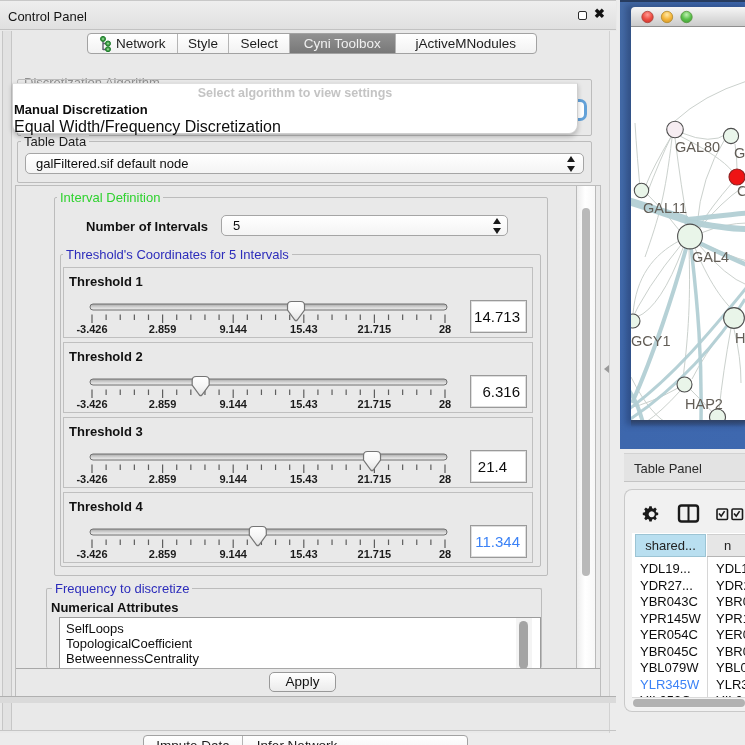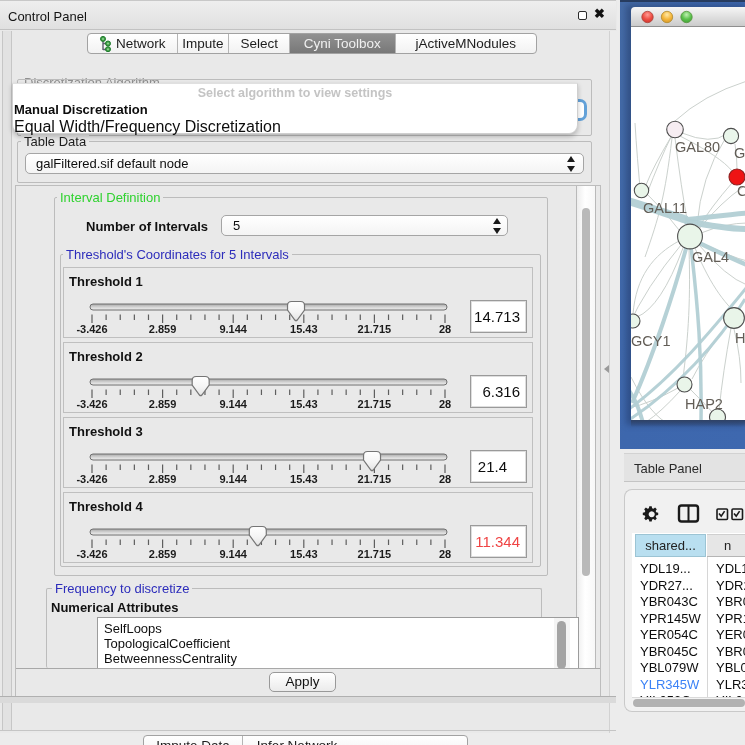--- a/index.html
+++ b/index.html
@@ -32,21 +32,21 @@
     <svg width="13" height="16" viewBox="0 0 13 16" style="margin-right:4px;">
       <path d="M4 3 V14 M4 7.5 H8.5 M4 13.5 H8.5" fill="none" stroke="#5d5d6e" stroke-width="1.4"></path>
       <circle cx="4" cy="2.9" r="2.5" fill="#43a047" stroke="#1f7a2e" stroke-width="1"></circle>
       <circle cx="9" cy="7.5" r="2.5" fill="#43a047" stroke="#1f7a2e" stroke-width="1"></circle>
       <circle cx="9" cy="13.2" r="2.5" fill="#43a047" stroke="#1f7a2e" stroke-width="1"></circle>
       <circle cx="4" cy="2.9" r="1" fill="#8fd694"></circle>
       <circle cx="9" cy="7.5" r="1" fill="#8fd694"></circle>
       <circle cx="9" cy="13.2" r="1" fill="#8fd694"></circle>
     </svg>
     Network</div>
-  <div style="width:52px;">Impute</div>
+  <div style="width:52px;">Style</div>
   <div style="width:61px;">Select</div>
   <div class="sel" style="width:106px;">Cyni Toolbox</div>
   <div style="width:141px;">jActiveMNodules</div>
 </div>
 
 <div class="abs" style="left:24px;top:75px;font-size:13px;color:#8f8f8f;">Discretization Algorithm</div>
 <div class="abs" style="left:17px;top:79px;width:575px;height:57px;border:1px solid #bcbcbc;border-radius:2px;"></div>
 
 <div class="abs" style="left:556px;top:99px;width:31px;height:22px;border:3px solid #63a1d8;border-radius:7px;background:#fff;"></div>
 
@@ -278,28 +278,28 @@
         <line x1="366.88" y1="22.5" x2="366.88" y2="28" stroke="#5e5e5e" stroke-width="1.2"></line>
         <line x1="381" y1="22.5" x2="381" y2="31" stroke="#5e5e5e" stroke-width="1.2"></line>
         <path d="M 185.29 18 L 185.29 13.5 Q 185.29 9.5 189.29 9.5 L 198.29 9.5 Q 202.29 9.5 202.29 13.5 L 202.29 18 L 194.98999999999998 28 Q 193.79 29.3 192.59 28 Z" fill="url(#th3)" stroke="#757575" stroke-width="1.2"></path>
       </svg>
       <div style="position:absolute;left:-7px;top:55px;width:70px;text-align:center;font-size:11px;font-weight:bold;color:#1b1b1b;">-3.426</div>
       <div style="position:absolute;left:63.599999999999994px;top:55px;width:70px;text-align:center;font-size:11px;font-weight:bold;color:#1b1b1b;">2.859</div>
       <div style="position:absolute;left:134.2px;top:55px;width:70px;text-align:center;font-size:11px;font-weight:bold;color:#1b1b1b;">9.144</div>
       <div style="position:absolute;left:204.79999999999995px;top:55px;width:70px;text-align:center;font-size:11px;font-weight:bold;color:#1b1b1b;">15.43</div>
       <div style="position:absolute;left:275.4px;top:55px;width:70px;text-align:center;font-size:11px;font-weight:bold;color:#1b1b1b;">21.715</div>
       <div style="position:absolute;left:346px;top:55px;width:70px;text-align:center;font-size:11px;font-weight:bold;color:#1b1b1b;">28</div>
-      <div style="position:absolute;left:406px;top:32px;width:57px;height:33px;background:#fff;border:1px solid #9a9a9a;box-shadow:inset 0 0 0 1px #dedede;font-size:15px;color:#ef4444;text-align:right;line-height:31px;padding-right:6px;">11.344</div>
+      <div style="position:absolute;left:406px;top:32px;width:57px;height:33px;background:#fff;border:1px solid #9a9a9a;box-shadow:inset 0 0 0 1px #dedede;font-size:15px;color:#3b82f6;text-align:right;line-height:31px;padding-right:6px;">11.344</div>
     </div>
   </div>
 
 <div class="group" style="left:46px;top:588px;width:496px;height:80px;border-bottom:none;"></div>
 <div class="gtitle" style="left:52px;top:582px;color:#2d2dbb;">Frequency to discretize</div>
 <div class="abs" style="left:51px;top:600px;font-size:13px;font-weight:bold;color:#111;">Numerical Attributes</div>
-<div class="abs" style="left:59px;top:617px;width:482px;height:51px;background:#ffffff;border:1px solid #9c9c9c;border-bottom:none;overflow:hidden;margin-left:38px;">
+<div class="abs" style="left:59px;top:617px;width:482px;height:51px;background:#ffffff;border:1px solid #9c9c9c;border-bottom:none;overflow:hidden;">
   <div style="padding:3px 0 0 6px;font-size:13px;color:#0e0e0e;line-height:15px;">SelfLoops<br>TopologicalCoefficient<br>BetweennessCentrality</div>
   <div style="position:absolute;left:456px;top:0px;width:16px;height:51px;background:#f4f4f4;"></div>
   <div style="position:absolute;left:459px;top:3px;width:9px;height:48px;background:#a4a4a4;border-radius:4.5px;"></div>
 </div>
 
 <div class="abs" style="left:269px;top:672px;width:67px;height:20px;background:linear-gradient(#ffffff,#ebebeb);border:1px solid #999;border-radius:5px;text-align:center;font-size:13.5px;color:#111;line-height:18px;">Apply</div>
 
 <div class="abs" style="left:0;top:696px;width:616px;height:1px;background:#b0b0b0;"></div>
 <div class="abs" style="left:0;top:697px;width:616px;height:6px;background:#dadada;"></div>
 

